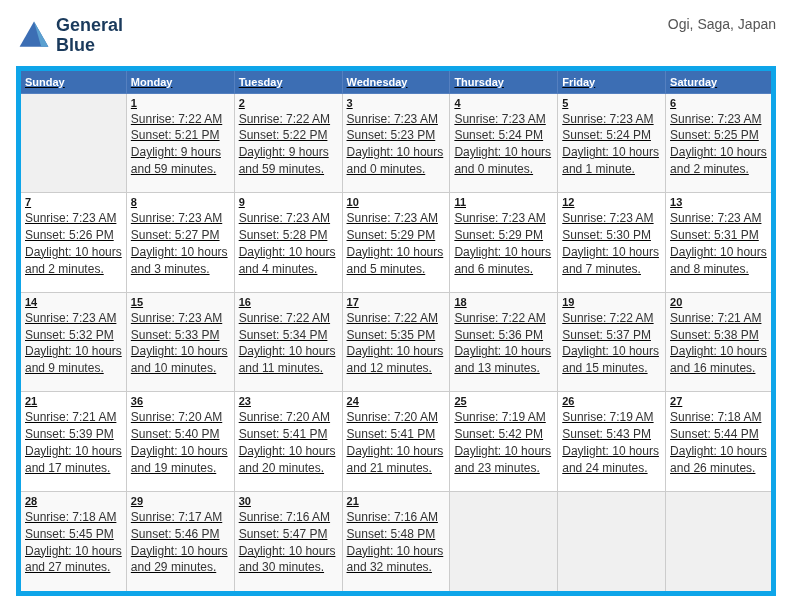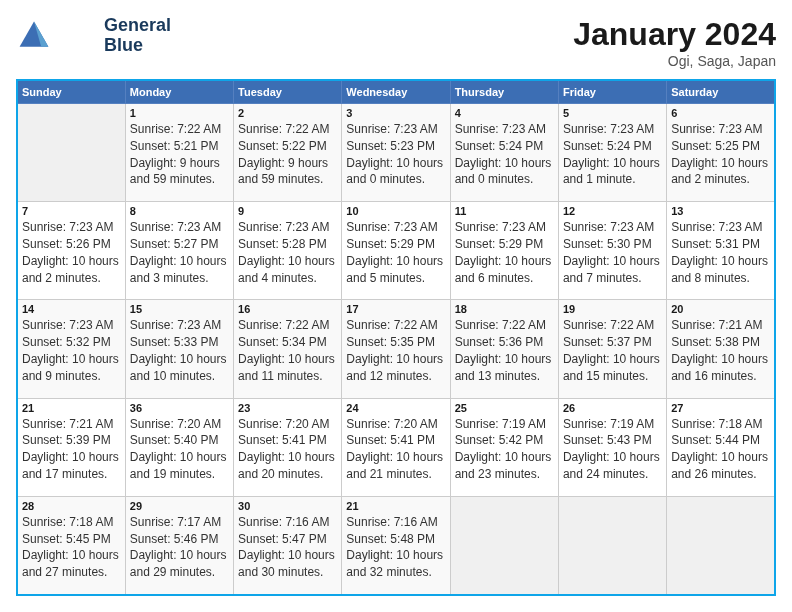--- a/index.html
+++ b/index.html
@@ -19,21 +19,20 @@
     }
     .header {
       display: flex;
       justify-content: space-between;
       align-items: flex-start;
       margin-bottom: 10px;
     }
     .logo {
       display: flex;
       align-items: center;
-      gap: 48px;
     }
     .logo-text {
       display: flex;
       flex-direction: column;
       font-size: 18px;
       font-weight: bold;
       color: #1a3a5c;
       line-height: 1.1;
     }
     .logo-text span:first-child { color: #1a3a5c; }
@@ -49,24 +48,25 @@
       font-size: 32px;
       font-weight: bold;
       color: #1a1a1a;
     }
     .subtitle {
       font-size: 14px;
       color: #555;
     }
     .calendar {
       flex: 1;
-      border: 2px solid #0ea5e9;
+      border: 5px solid #0ea5e9;
       border-collapse: collapse;
       width: 100%;
       table-layout: fixed;
+      text-decoration: underline;
     }
     .calendar thead tr th {
       background: #3c6eb4;
       color: #fff;
       font-size: 11px;
       font-weight: bold;
       padding: 5px 4px;
       text-align: left;
       border: 1px solid #5580c0;
     }
@@ -109,21 +109,20 @@
       <svg class="logo-icon" viewBox="0 0 40 40">
         <polygon points="20,4 36,32 4,32" fill="#3c6eb4"></polygon>
         <polygon points="20,4 36,32 28,32" fill="#5ba0d0"></polygon>
       </svg>
       <div class="logo-text">
         <span>General</span>
         <span>Blue</span>
       </div>
     </div>
     <div class="title-section">
-      <div class="main-title">January 2024</div>
       <div class="subtitle">Ogi, Saga, Japan</div>
     </div>
   </div>
 
   <table class="calendar">
     <thead>
       <tr>
         <th>Sunday</th>
         <th>Monday</th>
         <th>Tuesday</th>

